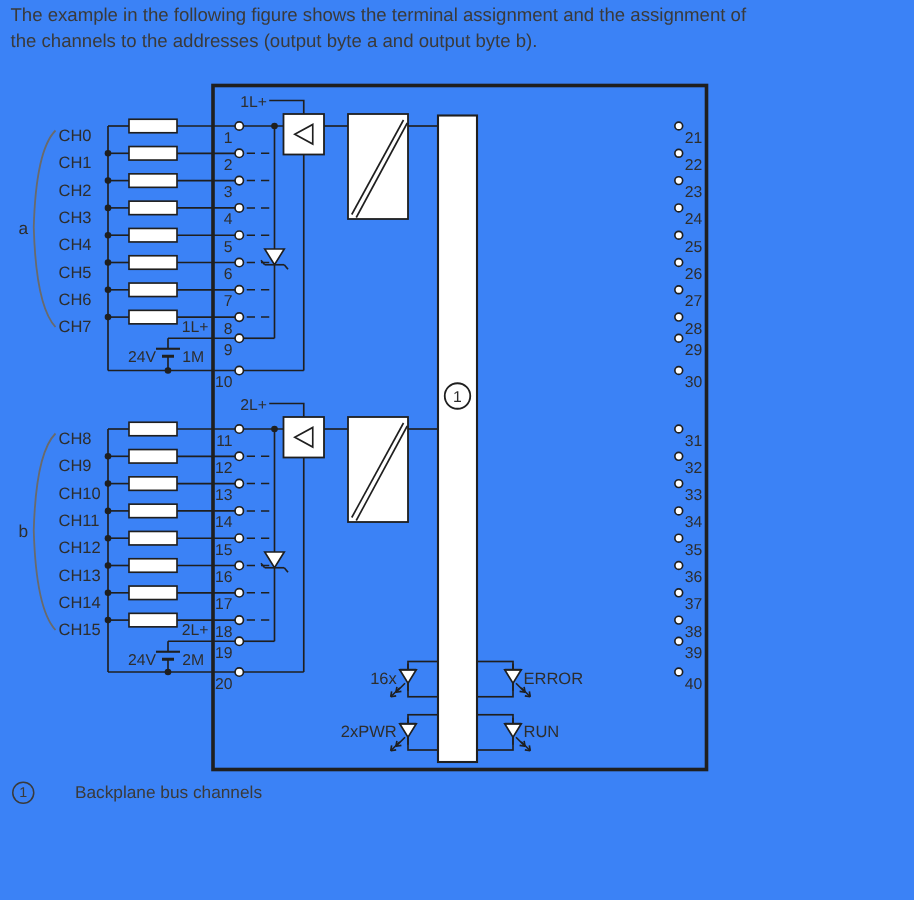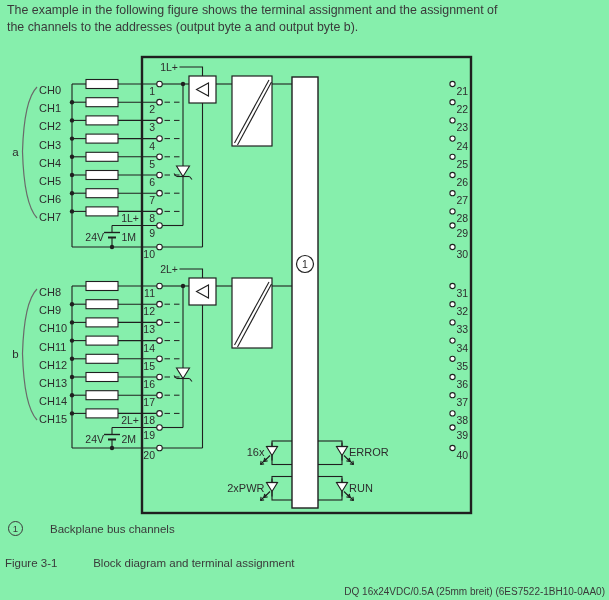--- a/index.html
+++ b/index.html
@@ -1,16 +1,16 @@
 <!DOCTYPE html>
 <html><head>
 <meta charset="utf-8">
 <style>
   html,body{margin:0;padding:0;background:#fff;}
-  .page{position:relative;width:609px;height:600px;background:#86efac;overflow:hidden;
+  .page{position:relative;width:609px;height:600px;background:#3b82f6;overflow:hidden;
         font-family:"Liberation Sans", sans-serif;color:#3a3a3a;}
   .intro{position:absolute;left:7px;top:2px;width:600px;font-size:12.4px;line-height:17.4px;color:#3a3a3a;}
   .diagram-svg{position:absolute;left:0;top:0;}
   .legend{position:absolute;left:8px;top:521px;display:flex;align-items:center;font-size:11.5px;color:#3a3a3a;}
   .legend .refnum{display:inline-block;width:13px;height:13px;border:1.2px solid #3a3a3a;border-radius:50%;
         font-size:9.5px;line-height:13px;text-align:center;color:#3a3a3a;}
   .legend .legtext{margin-left:27px;}
   .caption{position:absolute;left:5px;top:557px;font-size:11.5px;color:#3a3a3a;}
   .caption .cap-label{display:inline-block;width:85px;}
   .module-footer{position:absolute;right:4px;top:586px;font-size:10px;color:#3a3a3a;}
@@ -312,19 +312,14 @@
       <text x="349" y="456" text-anchor="start" font-size="11">ERROR</text>
       <text x="264.5" y="491.5" text-anchor="end" font-size="11">2xPWR</text>
       <text x="349" y="491.5" text-anchor="start" font-size="11">RUN</text>
     </svg>
 
   <div class="legend">
     <span class="refnum">1</span>
     <span class="legtext">Backplane bus channels</span>
   </div>
 
-  <div class="caption">
-    <span class="cap-label">Figure 3-1</span>
-    <span>Block diagram and terminal assignment</span>
-  </div>
-
-  <div class="module-footer">DQ 16x24VDC/0.5A (25mm breit) (6ES7522-1BH10-0AA0)</div>
+
 </div>
 
 </body></html>

